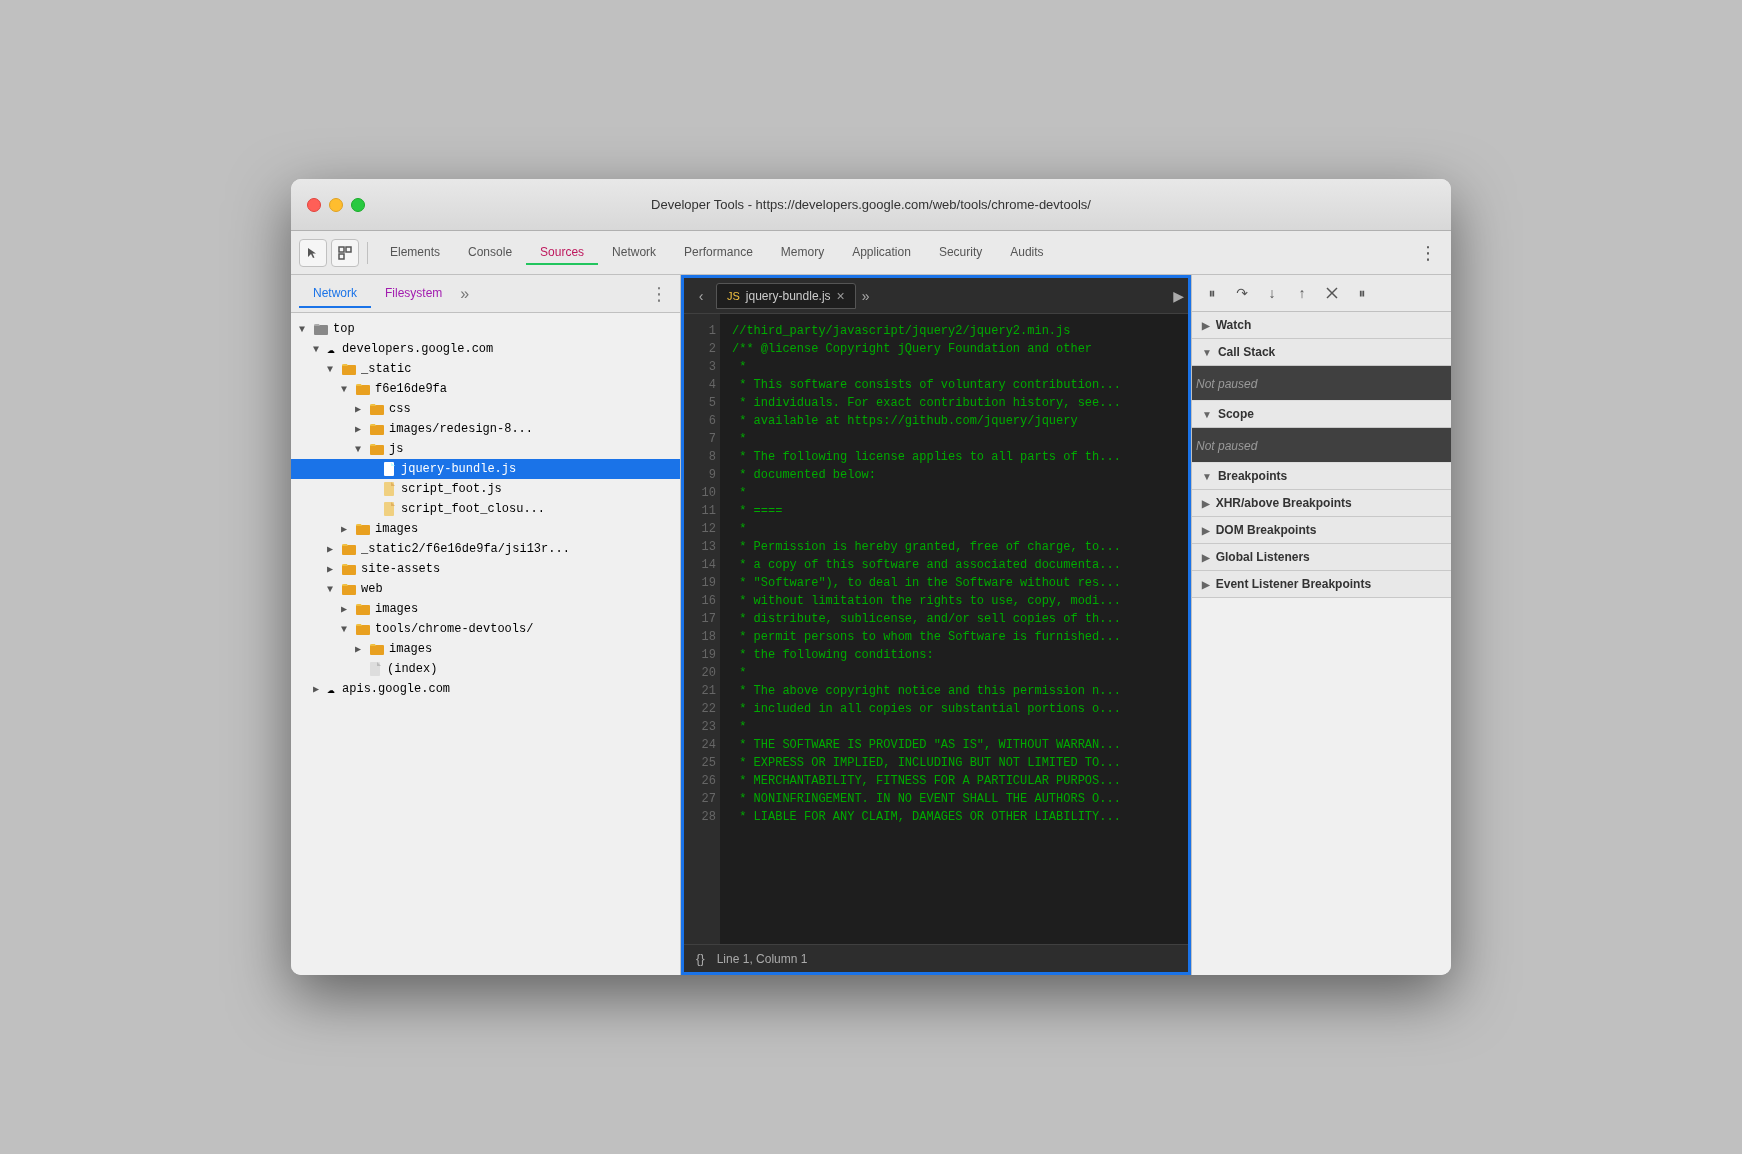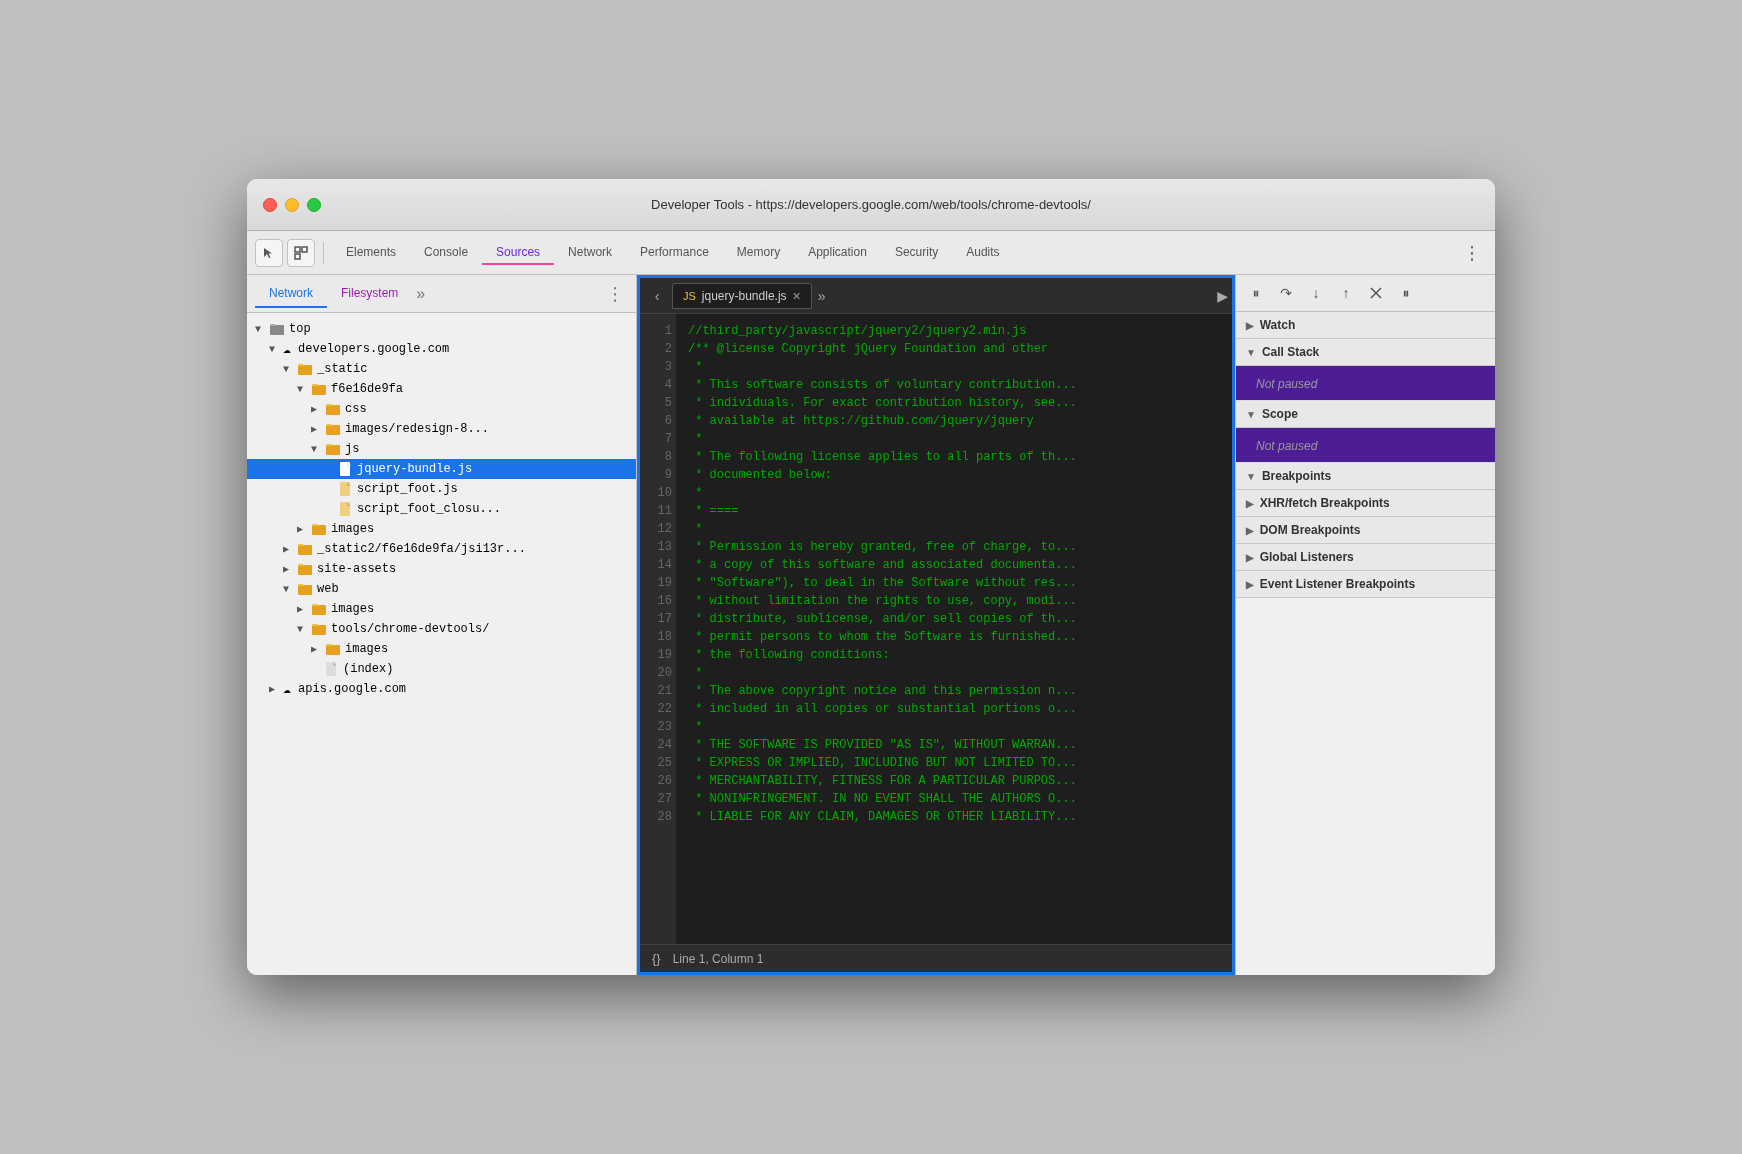--- a/index.html
+++ b/index.html
@@ -5,21 +5,21 @@
     * { box-sizing: border-box; margin: 0; padding: 0; }
     body {
       background: #c0c0c0;
       display: flex;
       justify-content: center;
       align-items: center;
       min-height: 100vh;
       font-family: -apple-system, BlinkMacSystemFont, 'Helvetica Neue', sans-serif;
     }
     .window {
-      width: 1248px;
+      width: 1160px;
       background: #f0f0f0;
       border-radius: 10px;
       box-shadow: 0 20px 60px rgba(0,0,0,0.5);
       overflow: hidden;
     }
     .titlebar {
       background: linear-gradient(to bottom, #e8e8e8, #d8d8d8);
       height: 52px;
       display: flex;
       align-items: center;
@@ -85,22 +85,22 @@
     }
     .tab-item {
       padding: 4px 14px;
       font-size: 12px;
       color: #555;
       cursor: pointer;
       border-bottom: 2px solid transparent;
       text-align: right;
     }
     .tab-item.active {
-      color: #6d28d9;
-      border-bottom: 2px solid #ec4899;
+      color: #be185d;
+      border-bottom: 2px solid #22c55e;
     }
     .toolbar-more {
       font-size: 18px;
       color: #555;
       padding: 0 6px;
       cursor: pointer;
     }
     .devtools-body {
       display: flex;
       height: 700px;
@@ -334,22 +334,22 @@
       font-size: 12px;
       font-weight: 600;
       color: #333;
     }
     .section-arrow {
       font-size: 10px;
       margin-right: 6px;
       color: #666;
     }
     .section-body {
-      padding: 8px 20px;
-      background: #4c1d95;
+      padding: 8px 4px;
+      background: #404040;
       border-bottom: 1px solid #ddd;
     }
     .section-body-text {
       font-size: 12px;
       color: #999;
       font-style: italic;
     }
     .cloud-icon { font-size: 13px; }
   </style>
 </head>
@@ -706,21 +706,21 @@
           <span class="section-body-text">Not paused</span>
         </div>
 
         <div class="section-header">
           <span class="section-arrow">▼</span>
           <span>Breakpoints</span>
         </div>
 
         <div class="section-header">
           <span class="section-arrow">▶</span>
-          <span>XHR/fetch Breakpoints</span>
+          <span>XHR/above Breakpoints</span>
         </div>
 
         <div class="section-header">
           <span class="section-arrow">▶</span>
           <span>DOM Breakpoints</span>
         </div>
 
         <div class="section-header">
           <span class="section-arrow">▶</span>
           <span>Global Listeners</span>

